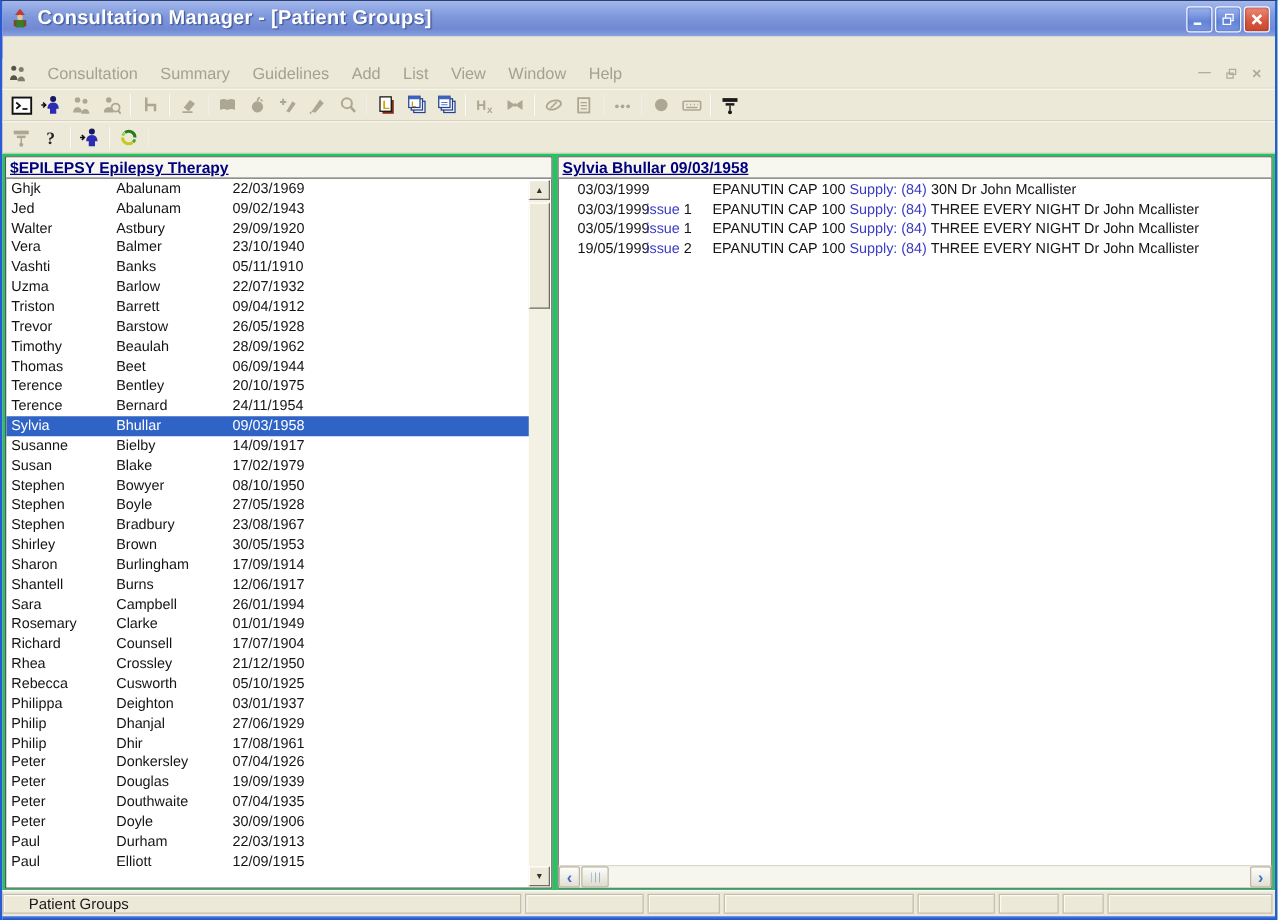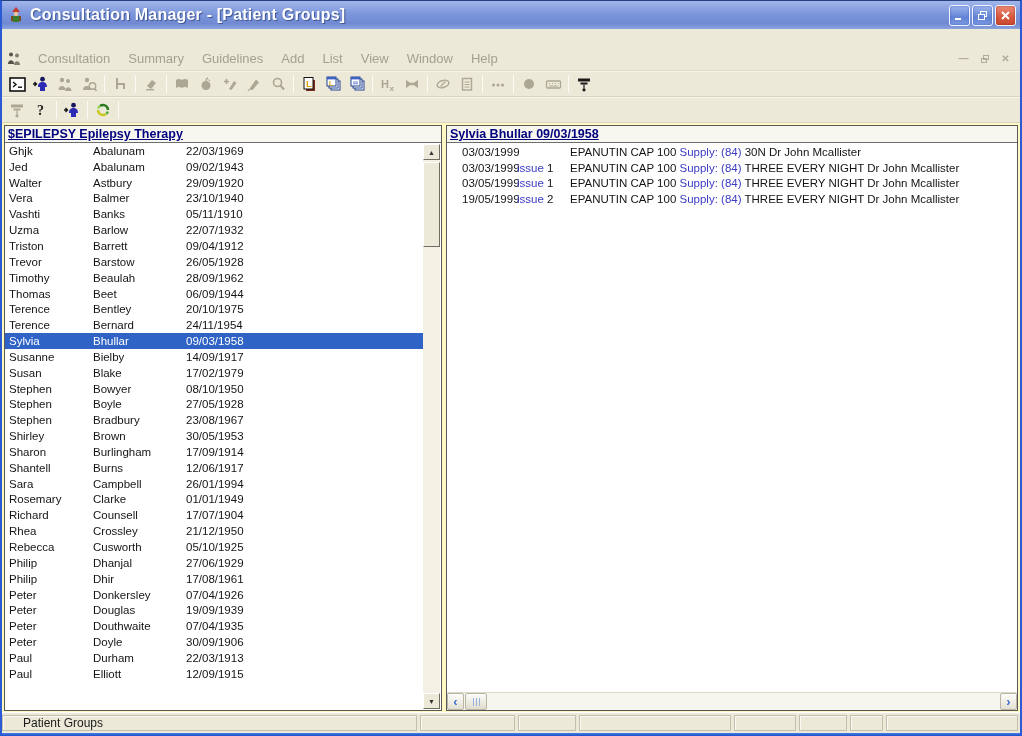--- a/index.html
+++ b/index.html
@@ -29,21 +29,21 @@
           font-size:10px; font-weight:bold; }
   
   .toolbar { height:26px; flex:0 0 26px; display:flex; align-items:center; background:#ece9d8; padding:0 3px;
              border-top:1px solid #f7f5ec; border-bottom:1px solid #d8d4c0; }
   .tbtn { width:24px; height:22px; display:flex; align-items:center; justify-content:center; border-radius:2px; }
   .tbtn svg { display:block; }
   .tbtn.dis { color:#aba794; }
   .tbtn.en { color:#1a1a1a; }
   .tsep { width:1px; height:18px; background:#c6c2ae; border-right:1px solid #fbfaf4; margin:0 3px; }
   
-  .content { flex:1; display:flex; padding:2px 2px 1px 2px; gap:4px; background:#fef9c3; min-height:0; }
+  .content { flex:1; display:flex; padding:2px 2px 1px 2px; gap:4px; background:#22c55e; min-height:0; }
   .panel { background:#fff; border:1px solid #58585a; position:relative; display:flex; flex-direction:column; min-height:0; }
   .panel.left { flex:0 0 438px; }
   .panel.right { flex:1; }
   .phead { flex:0 0 17px; background:#f7f6ef; color:#00007f; font-weight:bold; font-size:12.5px;
            text-decoration:underline; padding:1px 0 0 3px; border-bottom:1px solid #6e6e6e; white-space:nowrap; }
   .plist { flex:1; overflow:hidden; position:relative; }
   .prow { height:15.85px; display:flex; align-items:center; font-size:11.5px; color:#141414;
           width:calc(100% - 17px); white-space:nowrap; }
   .prow .c1 { width:88px; padding-left:4px; overflow:hidden; }
   .prow .c2 { width:93px; overflow:hidden; }
@@ -466,20 +466,25 @@
             <span class="c1">Rhea</span>
             <span class="c2">Crossley</span>
             <span class="c3">21/12/1950</span>
           </div>
           <div class="prow">
             <span class="c1">Rebecca</span>
             <span class="c2">Cusworth</span>
             <span class="c3">05/10/1925</span>
           </div>
           <div class="prow">
+            <span class="c1">Philippa</span>
+            <span class="c2">Deighton</span>
+            <span class="c3">03/01/1937</span>
+          </div>
+          <div class="prow">
             <span class="c1">Philip</span>
             <span class="c2">Dhanjal</span>
             <span class="c3">27/06/1929</span>
           </div>
           <div class="prow">
             <span class="c1">Philip</span>
             <span class="c2">Dhir</span>
             <span class="c3">17/08/1961</span>
           </div>
           <div class="prow">

